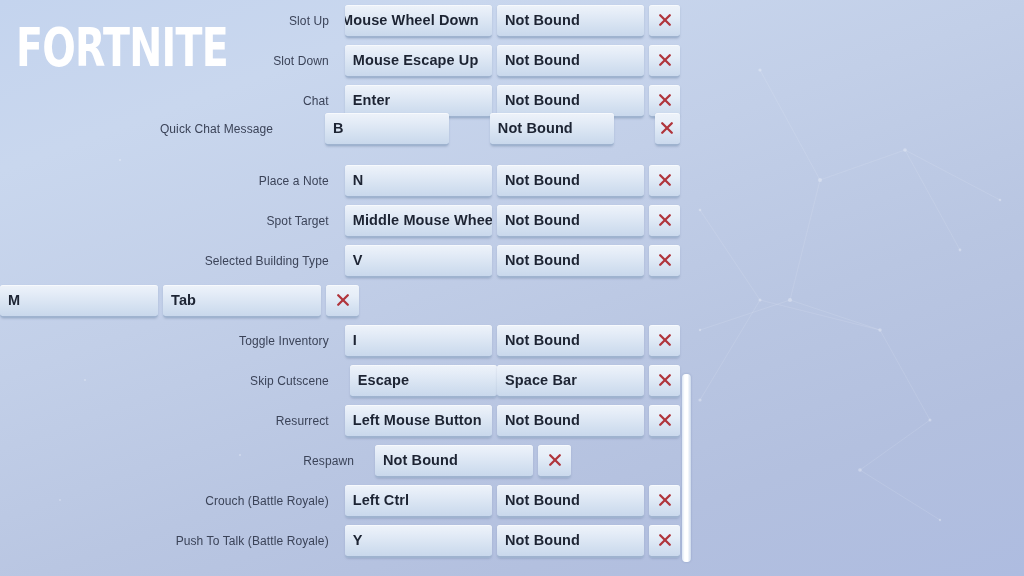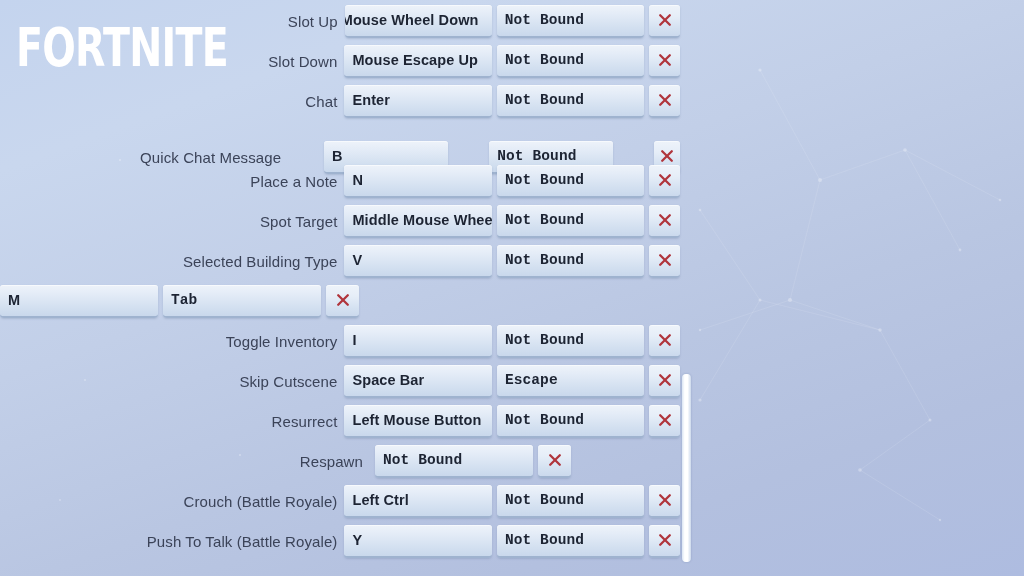--- a/index.html
+++ b/index.html
@@ -55,22 +55,22 @@
     left:0;
     height:36px;
     width:680px;
     display:flex;
     align-items:center;
   }
 
   .row-label {
     width:370px;
     text-align:right;
-    padding-right:7px;
-    font-size:15px;
+    padding-right:16px;
+    font-size:12px;
     color:#3b4358;
     white-space:nowrap;
     overflow:hidden;
     letter-spacing:.1px;
   }
 
   .bindfield {
     height:33px;
     border-radius:3px 3px 4px 4px;
     background: linear-gradient(180deg,
@@ -86,21 +86,21 @@
     overflow:hidden;
     font-size:14.5px;
     font-weight:bold;
     color:#1d2433;
     padding-left:8px;
     white-space:nowrap;
     letter-spacing:.1px;
   }
 
   .col-primary   { width:158px; margin-left:0px; }
-  .col-secondary { width:158px; margin-left:5px;font-family:Liberation Mono, monospace; }
+  .col-secondary { width:158px; margin-left:5px; }
 
   
   .clip-left { padding-left:0; text-indent:-4px; }
 
   .clearbtn {
     width:33px;
     height:33px;
     margin-left:5px;
     border-radius:3px 3px 4px 4px;
     background: linear-gradient(180deg,
@@ -206,21 +206,21 @@
     <div class="row" style="top: 83px;">
       <div class="row-label">Chat</div>
       <div class="bindfield col-primary">Enter</div>
       <div class="bindfield col-secondary">Not Bound</div>
       <div class="clearbtn">
         <svg width="16" height="16" viewBox="0 0 16 16">
           <path d="M3.2 3.2 L12.8 12.8 M12.8 3.2 L3.2 12.8" stroke="#b0353c" stroke-width="2.3" stroke-linecap="round"></path>
         </svg>
       </div>
     </div>
-    <div class="row" style="top: 139px; gap: 36px;">
+    <div class="row" style="top: 111px; gap: 36px;">
       <div class="row-label">Quick Chat Message</div>
       <div class="bindfield col-primary">B</div>
       <div class="bindfield col-secondary">Not Bound</div>
       <div class="clearbtn">
         <svg width="16" height="16" viewBox="0 0 16 16">
           <path d="M3.2 3.2 L12.8 12.8 M12.8 3.2 L3.2 12.8" stroke="#b0353c" stroke-width="2.3" stroke-linecap="round"></path>
         </svg>
       </div>
     </div>
     <div class="row" style="top: 163px;">
@@ -267,22 +267,22 @@
       <div class="bindfield col-primary">I</div>
       <div class="bindfield col-secondary">Not Bound</div>
       <div class="clearbtn">
         <svg width="16" height="16" viewBox="0 0 16 16">
           <path d="M3.2 3.2 L12.8 12.8 M12.8 3.2 L3.2 12.8" stroke="#b0353c" stroke-width="2.3" stroke-linecap="round"></path>
         </svg>
       </div>
     </div>
     <div class="row" style="top: 363px;">
       <div class="row-label">Skip Cutscene</div>
+      <div class="bindfield col-secondary">Escape</div>
       <div class="bindfield col-primary">Space Bar</div>
-      <div class="bindfield col-secondary">Escape</div>
       <div class="clearbtn">
         <svg width="16" height="16" viewBox="0 0 16 16">
           <path d="M3.2 3.2 L12.8 12.8 M12.8 3.2 L3.2 12.8" stroke="#b0353c" stroke-width="2.3" stroke-linecap="round"></path>
         </svg>
       </div>
     </div>
     <div class="row" style="top: 403px;">
       <div class="row-label">Resurrect</div>
       <div class="bindfield col-primary">Left Mouse Button</div>
       <div class="bindfield col-secondary">Not Bound</div>

